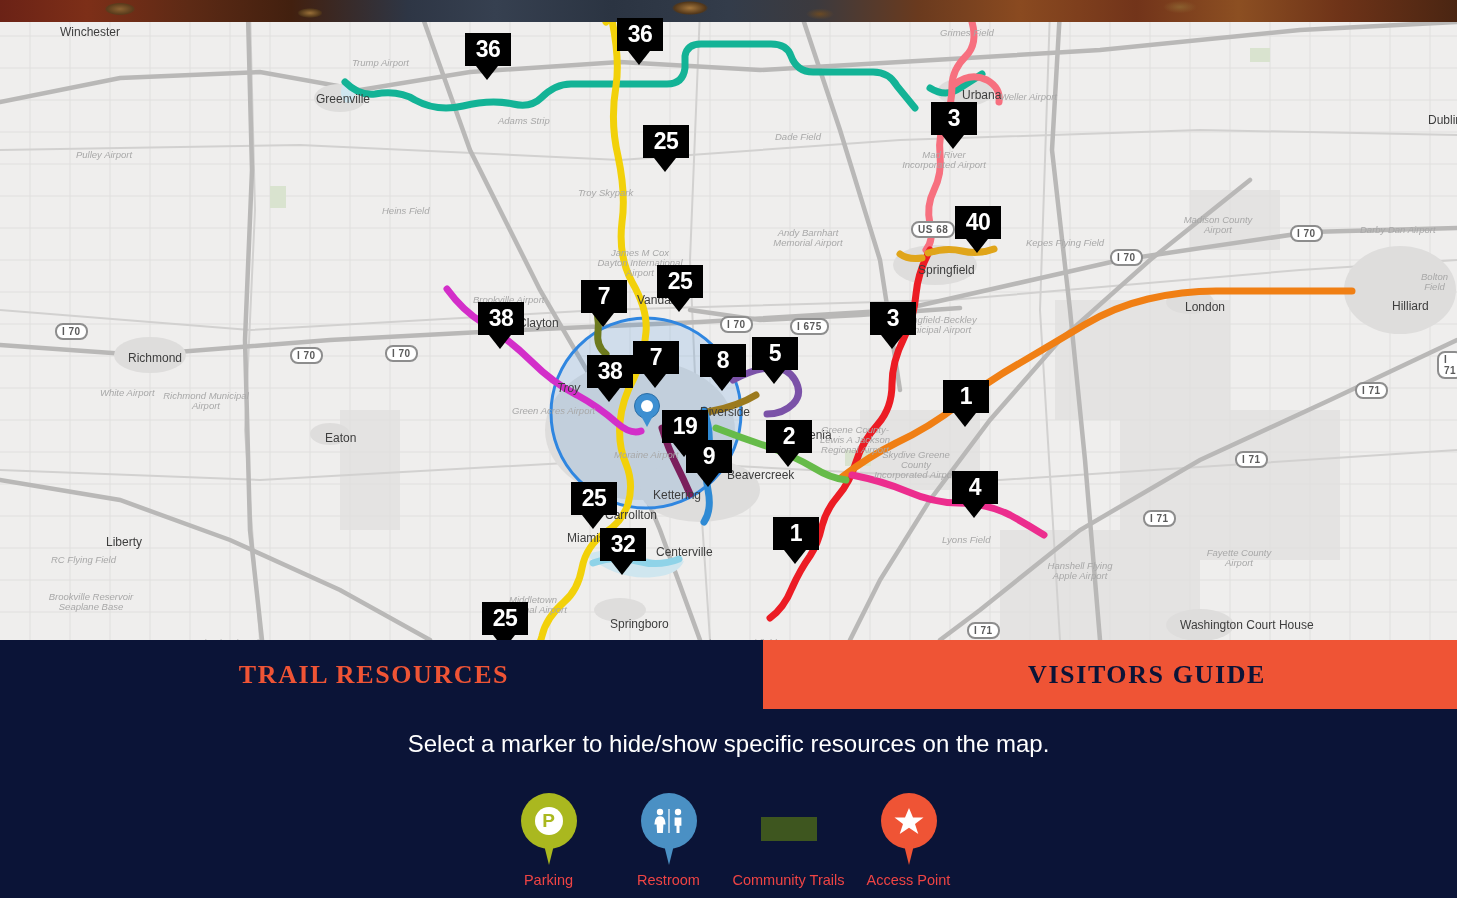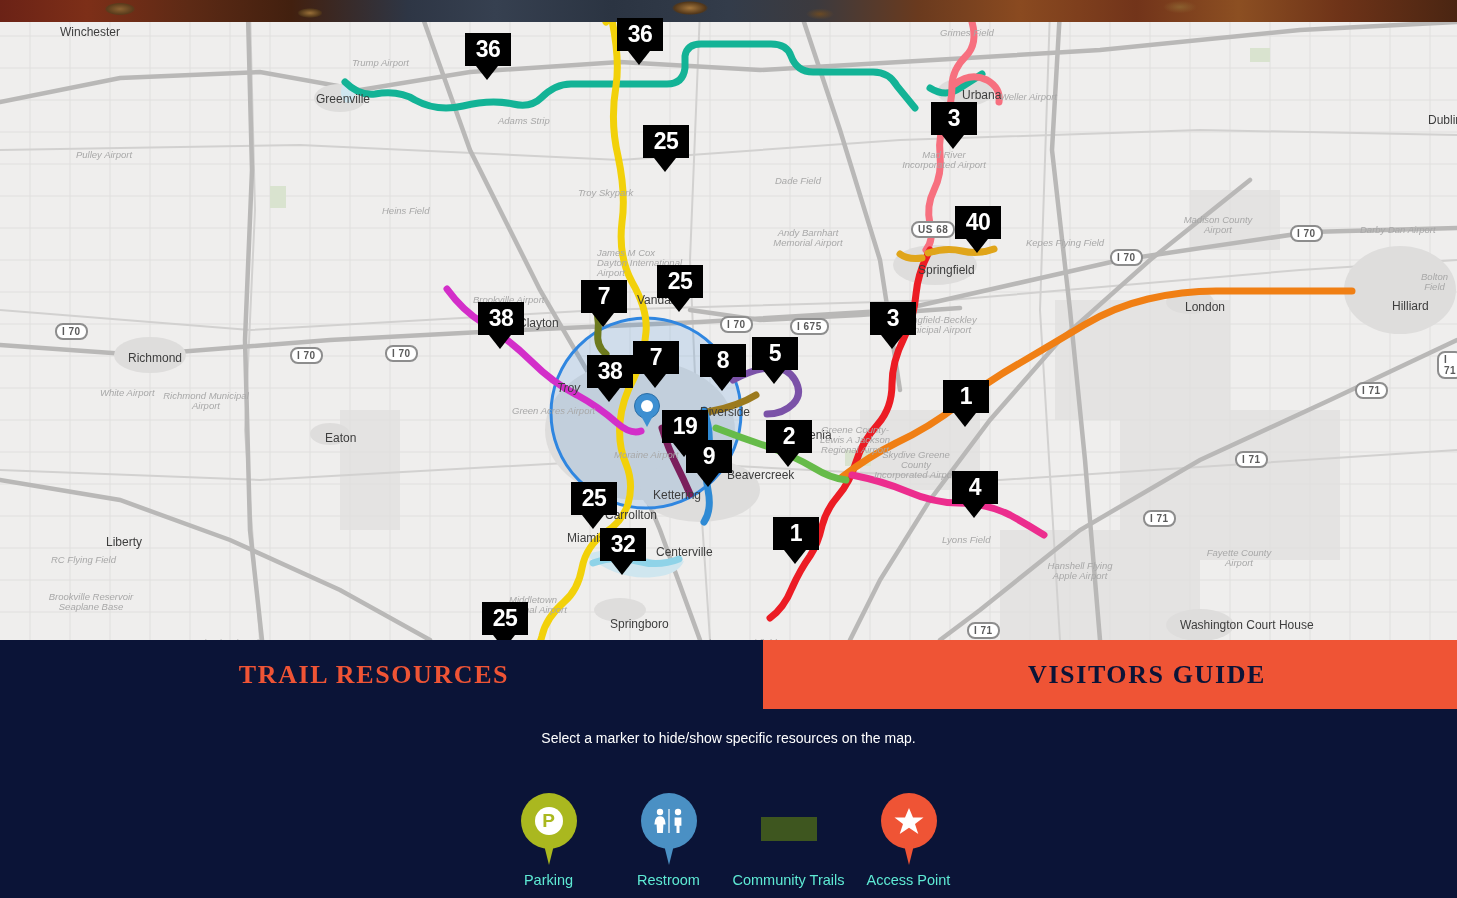--- a/index.html
+++ b/index.html
@@ -106,35 +106,35 @@
     display: flex; align-items: center; justify-content: center;
     font-size: 26px; font-weight: bold; letter-spacing: 1.6px;
     font-family: Liberation Serif, serif;
     cursor: pointer;
   }
   .tab-left { left: 0; width: 748px; color: #ef5435; background: #0b1437; }
   .tab-right { left: 748px; width: 768px; color: #0b1437; background: #ef5435; margin-left: 15px; }
 
   .hint {
     position: absolute; top: 90px; left: 0; width: 1457px;
-    text-align: center; color: #ffffff; font-size: 14px;
+    text-align: center; color: #ffffff; font-size: 24px;
     font-family: "Liberation Sans", sans-serif;
   }
 
   .legend {
     position: absolute; top: 150px; left: 0; width: 1457px;
     display: flex; justify-content: center; align-items: flex-end; gap: 0px;
   }
   .legend-item {
     width: 120px; display: flex; flex-direction: column;
     align-items: center; cursor: pointer;
   }
   .legend-glyph { height: 78px; display: flex; align-items: center; justify-content: center; }
   .legend-label {
-    color: #5eead4; font-size: 14.5px; margin-top: 4px;
+    color: #ef4444; font-size: 14.5px; margin-top: 4px;
     font-family: "Liberation Sans", sans-serif; white-space: nowrap;
   }
   .teardrop {
     position: relative; width: 56px; height: 72px;
   }
   .teardrop .circ {
     position: absolute; top: 0; left: 0; width: 56px; height: 56px;
     border-radius: 50%;
   }
   .teardrop .tip {
@@ -304,22 +304,22 @@
         <div class="plabel air" style="left: 76px; top: 140px; max-width: 86px; white-space: normal; text-align: center;">Pulley Airport</div>
         <div class="plabel air" style="left: 382px; top: 196px; max-width: 86px; white-space: normal; text-align: center;">Heins Field</div>
         <div class="plabel air" style="left: 100px; top: 378px; max-width: 86px; white-space: normal; text-align: center;">White Airport</div>
         <div class="plabel air" style="left: 163px; top: 381px; max-width: 86px; white-space: normal; text-align: center;">Richmond Municipal Airport</div>
         <div class="plabel air" style="left: 51px; top: 545px; max-width: 86px; white-space: normal; text-align: center;">RC Flying Field</div>
         <div class="plabel air" style="left: 48px; top: 582px; max-width: 86px; white-space: normal; text-align: center;">Brookville Reservoir Seaplane Base</div>
         <div class="plabel air" style="left: 196px; top: 628px; max-width: 86px; white-space: normal; text-align: center;">Miami University</div>
         <div class="plabel air" style="left: 473px; top: 285px; max-width: 86px; white-space: normal; text-align: center;">Brookville Airport</div>
         <div class="plabel air" style="left: 498px; top: 106px; max-width: 86px; white-space: normal; text-align: center;">Adams Strip</div>
         <div class="plabel air" style="left: 578px; top: 178px; max-width: 86px; white-space: normal; text-align: center;">Troy Skypark</div>
-        <div class="plabel air" style="left: 597px; top: 238px; max-width: 86px; white-space: normal; ">James M Cox Dayton International Airport</div>
-        <div class="plabel air" style="left: 775px; top: 122px; max-width: 86px; white-space: normal; text-align: center; margin-top: 44px;">Dade Field</div>
+        <div class="plabel air" style="left: 597px; top: 238px; max-width: 86px; white-space: normal; text-align: center;">James M Cox Dayton International Airport</div>
+        <div class="plabel air" style="left: 775px; top: 122px; max-width: 86px; white-space: normal; text-align: center;">Dade Field</div>
         <div class="plabel air" style="left: 765px; top: 218px; max-width: 86px; white-space: normal; text-align: center;">Andy Barnhart Memorial Airport</div>
         <div class="plabel air" style="left: 614px; top: 440px; max-width: 86px; white-space: normal; text-align: right;">Moraine Airport</div>
         <div class="plabel air" style="left: 512px; top: 396px; max-width: 86px; white-space: normal; text-align: center;">Green Acres Airport</div>
         <div class="plabel air" style="left: 940px; top: 18px; max-width: 86px; white-space: normal; text-align: center;">Grimes Field</div>
         <div class="plabel air" style="left: 1000px; top: 82px; max-width: 86px; white-space: normal; text-align: center;">Weller Airport</div>
         <div class="plabel air" style="left: 901px; top: 140px; max-width: 86px; white-space: normal; text-align: center;">Mad River Incorporated Airport</div>
         <div class="plabel air" style="left: 1026px; top: 228px; max-width: 86px; white-space: normal; text-align: center;">Kepes Flying Field</div>
         <div class="plabel air" style="left: 1175px; top: 205px; max-width: 86px; white-space: normal; text-align: center;">Madison County Airport</div>
         <div class="plabel air" style="left: 1360px; top: 215px; max-width: 86px; white-space: normal; text-align: center;">Darby Dan Airport</div>
         <div class="plabel air" style="left: 1412px; top: 262px; max-width: 86px; white-space: normal; text-align: center;">Bolton Field</div>

